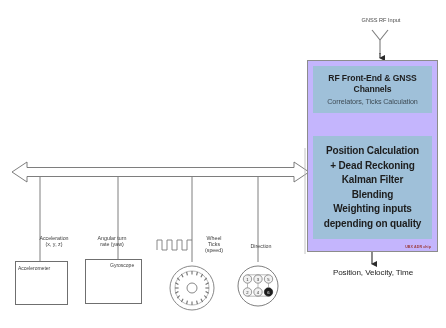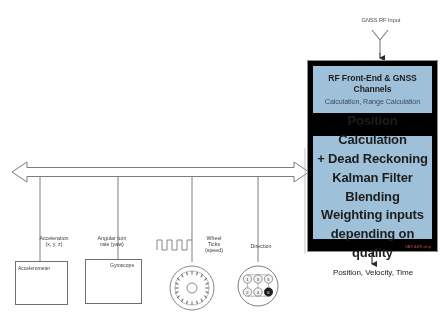--- a/index.html
+++ b/index.html
@@ -34,21 +34,21 @@
     color: #3b3b3b;
     white-space: pre-line;
   }
   
   .chip-outer {
     position: absolute;
     left: 307px;
     top: 60px;
     width: 131px;
     height: 192px;
-    background: #000000;
+    background: #c4b5fd;
     border: 1px solid #8c8c8c;
     box-sizing: border-box;
   }
   .chip-block {
     position: absolute;
     left: 5px;
     width: 119px;
     background: #9fc0d9;
     box-sizing: border-box;
     display: flex;
@@ -68,21 +68,21 @@
   }
   .block-sub {
     font-size: 7.2px;
     text-align: center;
     color: #3f4c56;
     margin-top: 2px;
     letter-spacing: -0.1px;
   }
   .block-body {
     font-weight: bold;
-    font-size: 13px;
+    font-size: 10px;
     line-height: 1.45;
     text-align: center;
     color: #1d1d1d;
     letter-spacing: -0.15px;
     white-space: pre-line;
   }
   .chip-tag {
     position: absolute;
     right: 6px;
     bottom: 2px;
@@ -284,21 +284,21 @@
     </g>
   </svg>
 
   <div class="lbl" id="gnss-rf-label">GNSS RF Input</div>
 
   <div class="chip-outer">
 
     <div class="chip-block block-rf">
       <div class="block-title">RF Front-End &amp;
 GNSS Channels</div>
-      <div class="block-sub">Calculation, Range Calculation</div>
+      <div class="block-sub">Correlators, Ticks Calculation</div>
     </div>
 
     <div class="chip-block block-pos">
       <div class="block-body">Position Calculation
 + Dead Reckoning
 Kalman Filter
 Blending
 Weighting inputs
 depending on quality</div>
     </div>

